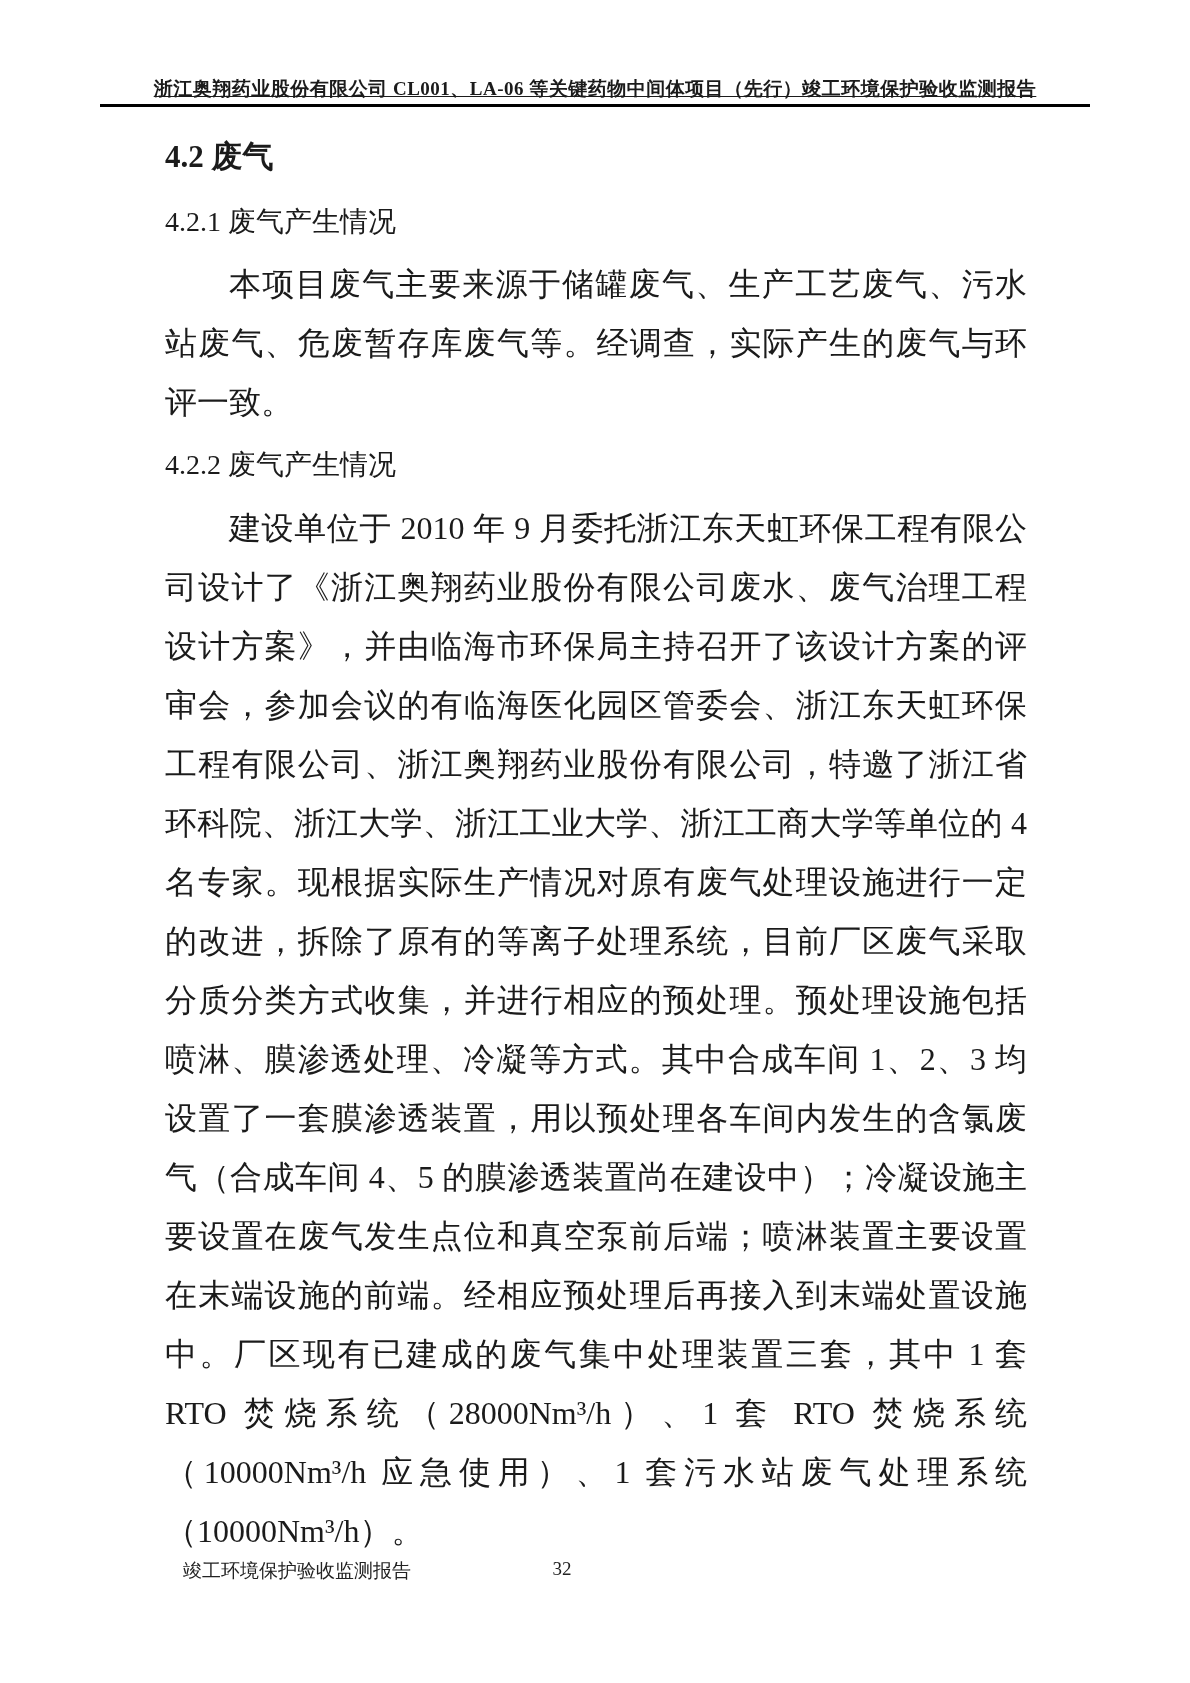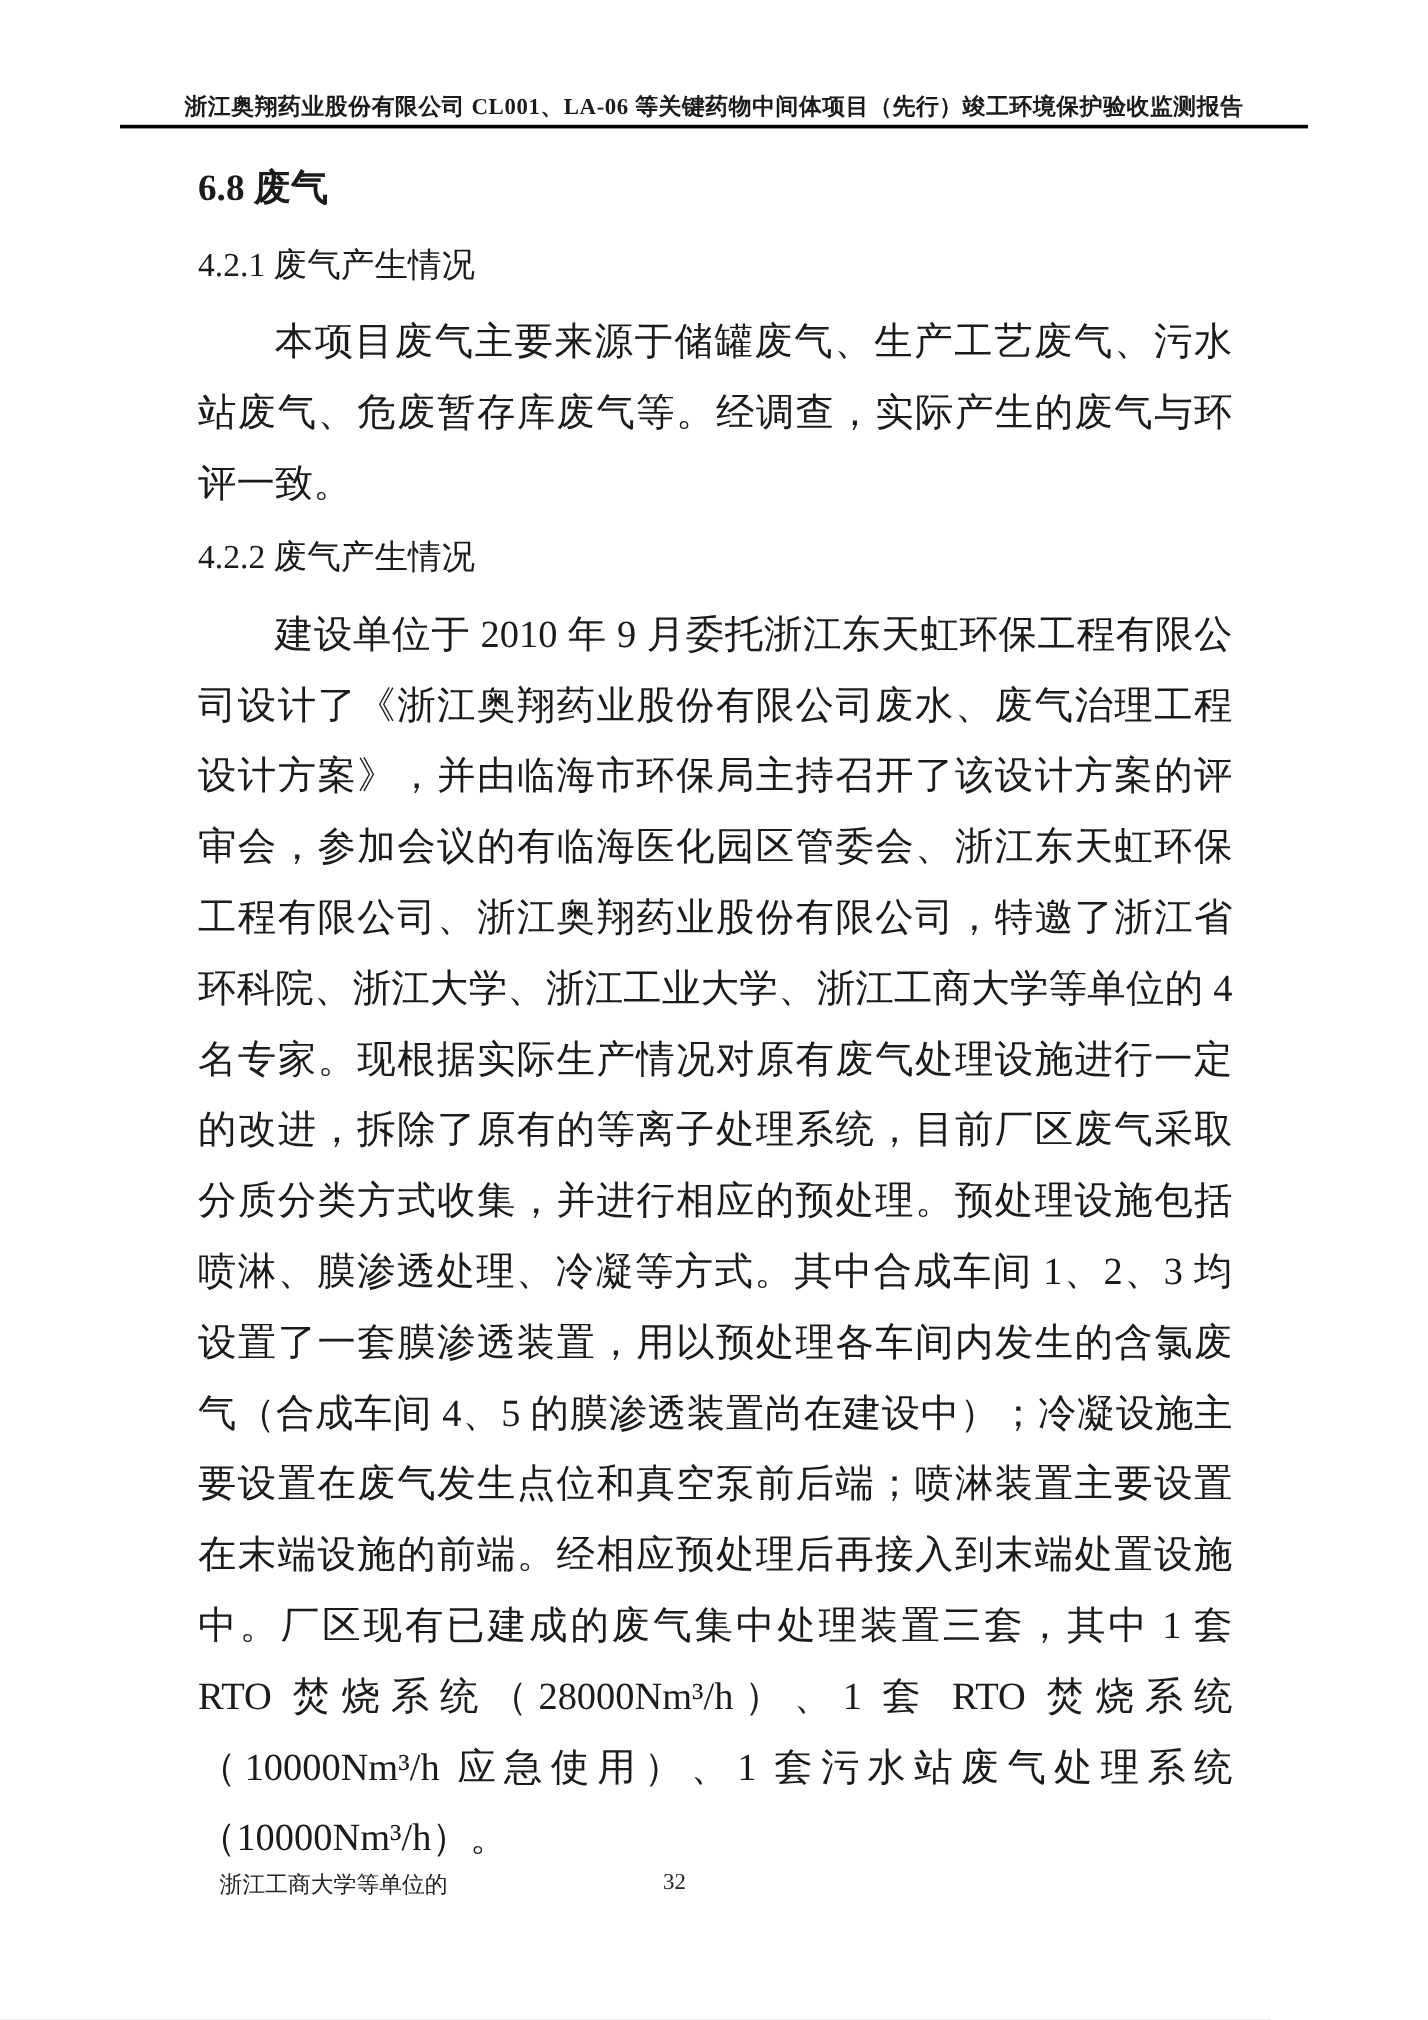--- a/index.html
+++ b/index.html
@@ -17,20 +17,21 @@
   .doc-header {
     position: absolute;
     top: 76px;
     left: 100px;
     width: 990px;
     text-align: center;
     font-size: 19px;
     font-weight: bold;
     letter-spacing: 0.5px;
     white-space: nowrap;
+    text-decoration: underline;
   }
   .doc-header-rule {
     position: absolute;
     top: 104px;
     left: 100px;
     width: 990px;
     height: 3px;
     background: #000000;
   }
   .content {
@@ -86,30 +87,30 @@
 <body>
 
 <div class="page">
 
   <div class="doc-header">浙江奥翔药业股份有限公司 CL001、LA-06 等关键药物中间体项目（先行）竣工环境保护验收监测报告</div>
 
   <div class="doc-header-rule"></div>
 
   <div class="content">
 
-    <div class="h1">6.8 废气</div>
+    <div class="h1">4.2 废气</div>
 
     <div class="h2 h2-first">4.2.1 废气产生情况</div>
 
     <p class="para para-1">本项目废气主要来源于储罐废气、生产工艺废气、污水站废气、危废暂存库废气等。经调查，实际产生的废气与环评一致。</p>
 
     <div class="h2 h2-second">4.2.2 废气产生情况</div>
 
     <p class="para para-2">建设单位于 2010 年 9 月委托浙江东天虹环保工程有限公司设计了《浙江奥翔药业股份有限公司废水、废气治理工程设计方案》，并由临海市环保局主持召开了该设计方案的评审会，参加会议的有临海医化园区管委会、浙江东天虹环保工程有限公司、浙江奥翔药业股份有限公司，特邀了浙江省环科院、浙江大学、浙江工业大学、浙江工商大学等单位的 4 名专家。现根据实际生产情况对原有废气处理设施进行一定的改进，拆除了原有的等离子处理系统，目前厂区废气采取分质分类方式收集，并进行相应的预处理。预处理设施包括喷淋、膜渗透处理、冷凝等方式。其中合成车间 1、2、3 均设置了一套膜渗透装置，用以预处理各车间内发生的含氯废气（合成车间 4、5 的膜渗透装置尚在建设中）；冷凝设施主要设置在废气发生点位和真空泵前后端；喷淋装置主要设置在末端设施的前端。经相应预处理后再接入到末端处置设施中。厂区现有已建成的废气集中处理装置三套，其中 1 套 RTO 焚烧系统（28000Nm³/h）、1 套 RTO 焚烧系统（10000Nm³/h 应急使用）、1 套污水站废气处理系统（10000Nm³/h）。</p>
 
   </div>
 
   <div class="doc-footer">
-    <span class="footer-org">浙江工商大学等单位的</span>
+    <span class="footer-org">竣工环境保护验收监测报告</span>
     <span class="footer-page">32</span>
   </div>
 
 </div>
 
 </body></html>

